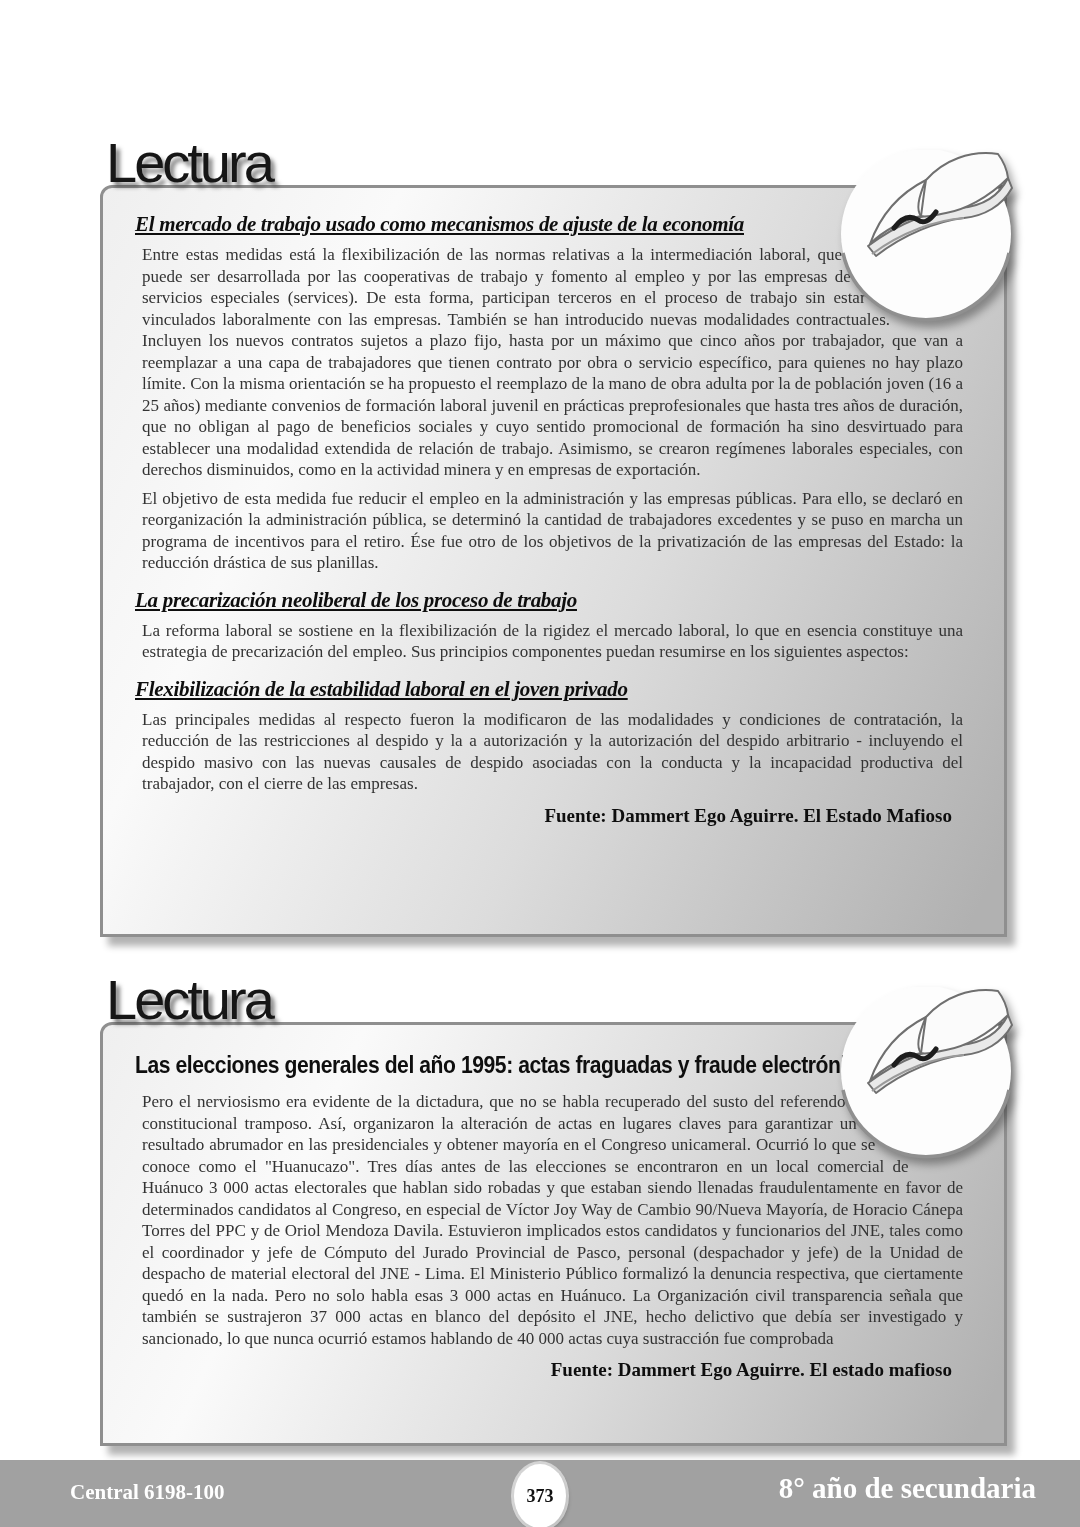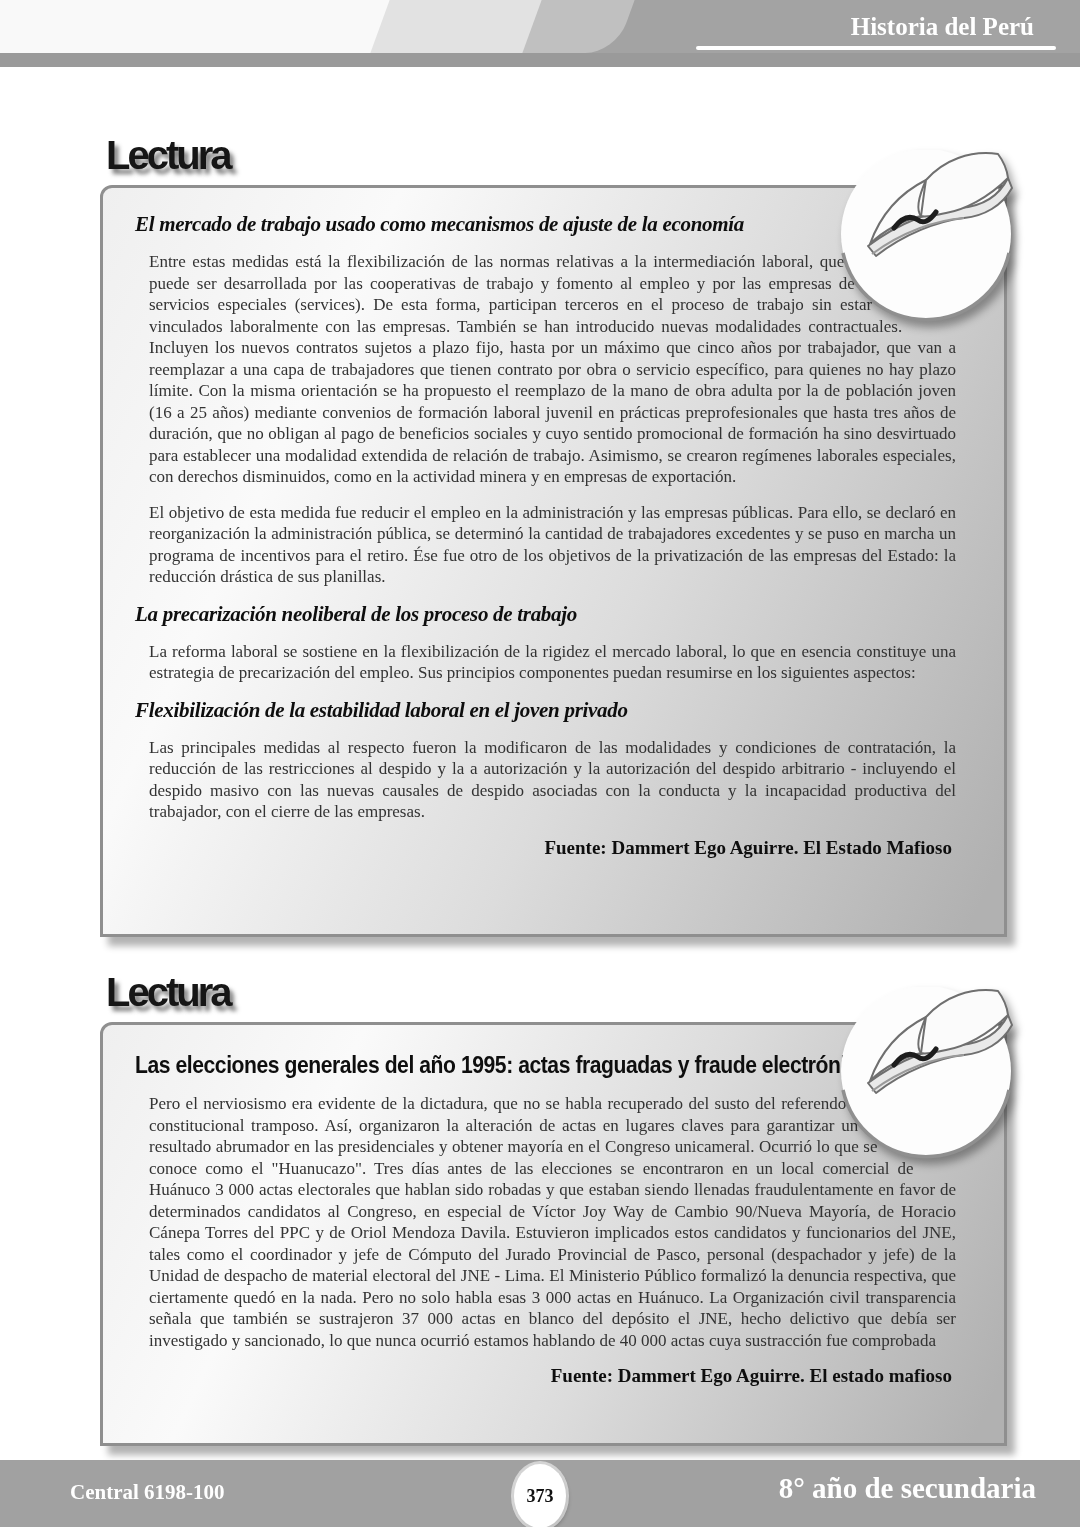--- a/index.html
+++ b/index.html
@@ -17,42 +17,42 @@
   .hdr-title{position:absolute;top:13px;right:46px;color:#ffffff;
              font:bold 25px "Liberation Serif", serif;}
   .hdr-underline{position:absolute;top:46px;left:696px;width:360px;height:4px;
                  background:#ffffff;border-radius:2px;}
 
   
   .lectura{position:absolute;left:100px;width:907px;}
   .lectura-1{top:185px;}
   .lectura-2{top:1022px;}
   .lectura-label{position:absolute;top:-50px;left:6px;z-index:3;
-      font-family:"Liberation Sans", sans-serif;font-weight:bold;
-      font-size:40px;letter-spacing:-3px;color:#161616;line-height:1;
+      font-family:"Liberation Sans", sans-serif;font-weight:normal;
+      font-size:56px;letter-spacing:-3px;color:#161616;line-height:1;
       text-shadow:4px 5px 4px rgba(60,60,60,0.65);}
   .box{position:relative;min-height:120px;border:3px solid #8f8f8f;
        border-radius:12px 0 0 0;
        background:linear-gradient(115deg,#efefef 0%,#fafafa 24%,#dcdcdc 58%,#b1b1b1 97%);
        box-shadow:8px 9px 7px rgba(0,0,0,0.30);}
   .lectura-1 .box{min-height:746px;}
   .lectura-2 .box{min-height:418px;}
 
   .content{padding:22px 34px 16px 32px;}
   .book-float{float:right;width:215px;height:118px;
               shape-outside:circle(118px at 200px 0px);}
 
   .box h3{margin:14px 0 7px;color:#0e0e0e;
-          font:italic bold 21px "Liberation Serif", serif;letter-spacing:-0.3px;}
+          font:italic bold 21px "Liberation Serif", serif;letter-spacing:-0.3px;text-decoration:underline;}
   .box h3.first{margin-top:2px;}
   .box h2{margin:4px 0 12px;color:#0e0e0e;white-space:nowrap;
           transform:scaleX(0.88);transform-origin:left center;
           font-family:"Liberation Sans", sans-serif;font-weight:bold;
           font-size:24px;letter-spacing:-0.5px;}
-  .box p{margin:14px;color:#333333;text-align:justify;
+  .box p{margin:7px;color:#333333;text-align:justify;
          font:17px/21.5px "Liberation Serif", serif;}
   .source{margin:10px 18px 4px 0;text-align:right;color:#0e0e0e;
           font:bold 19px "Liberation Serif", serif;}
 
   
   .corner{position:absolute;top:-38px;right:-16px;width:182px;height:182px;
           z-index:2;pointer-events:none;}
   .corner svg{filter:drop-shadow(4px 6px 4px rgba(0,0,0,0.35));}
 
   
@@ -65,29 +65,20 @@
          width:52px;height:64px;border-radius:50%;background:#ffffff;
          box-shadow:0 0 0 3px rgba(255,255,255,0.55), 2px 3px 4px rgba(0,0,0,0.25);
          display:flex;align-items:center;justify-content:center;}
   .badge span{color:#111111;font:bold 18px "Liberation Serif", serif;}
 </style>
 </head>
 <body>
 
 <div class="page">
 
-  <div class="hdr">
-    <div class="hdr-bar"></div>
-    <div class="hdr-shape c"></div>
-    <div class="hdr-shape b"></div>
-    <div class="hdr-shape a"></div>
-    <div class="hdr-strip"></div>
-    <div class="hdr-title">Historia del Perú</div>
-    <div class="hdr-underline"></div>
-  </div>
 
   <section class="lectura lectura-1">
     <div class="lectura-label">Lectura</div>
     <div class="box">
       <div class="corner">
         <svg width="182" height="182" viewBox="0 0 182 182">
           <circle cx="88" cy="84" r="85" fill="#fdfdfd"></circle>
           <path d="M5 103 A85 85 0 0 0 171 103" fill="none" stroke="#8f8f8f" stroke-width="3.5"></path>
           <g stroke="#6f6f6f" stroke-width="2" fill="#fbfbfb" stroke-linejoin="round">
             <path d="M30 96 C62 72 96 60 122 58 C148 56 162 44 170 28 L174 38 C164 56 146 66 126 68 C100 71 66 84 38 106 Z" fill="#e9e9e9"></path>

